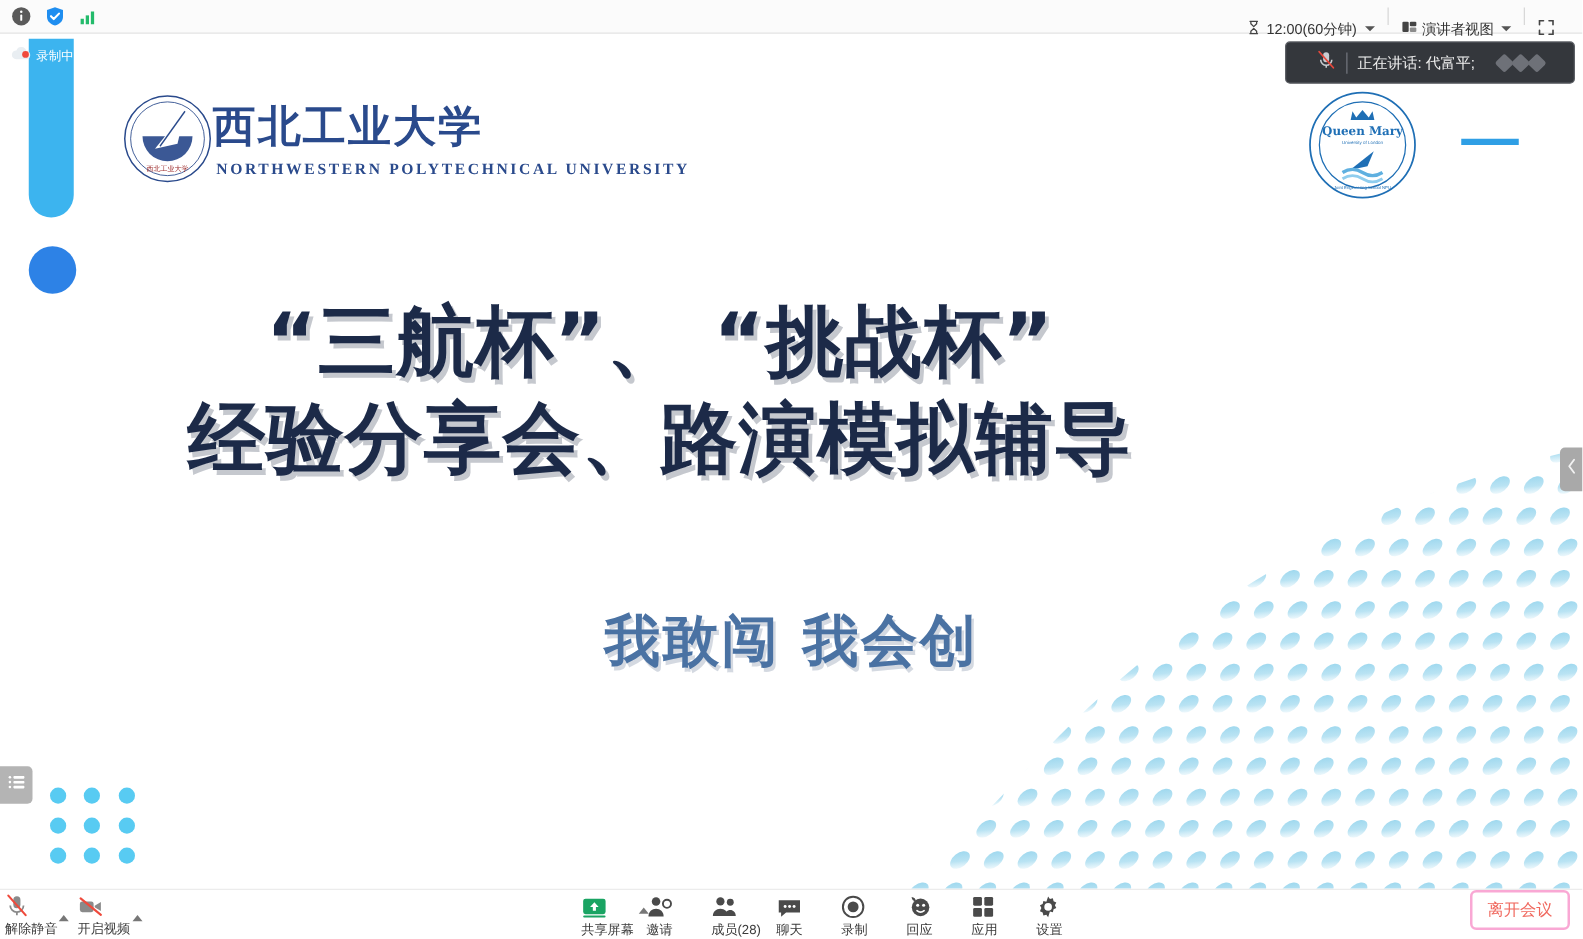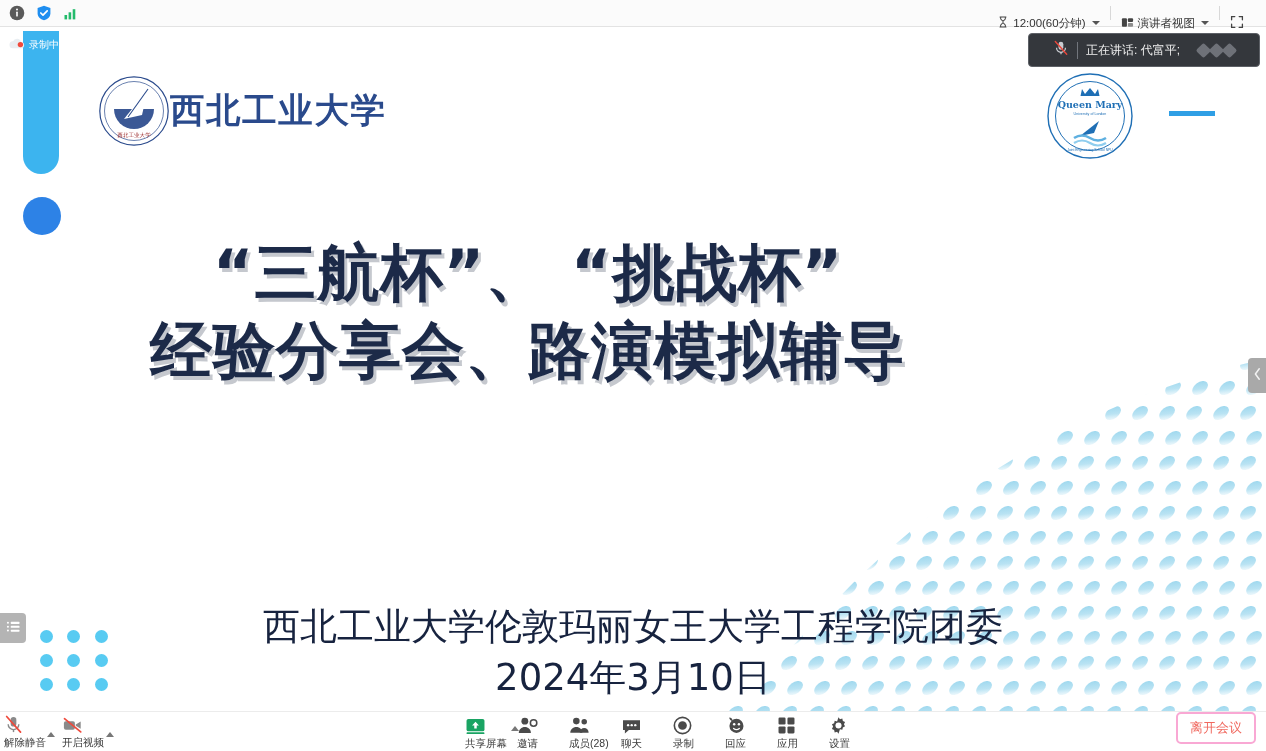--- a/index.html
+++ b/index.html
@@ -697,40 +697,40 @@
       <circle cx="36" cy="36" r="29.5" fill="#fff" stroke="#2a4a8c" stroke-width=".7"></circle>
       <path d="M16 34 a20 20 0 0 0 40 0 z" fill="#2a4a8c" opacity=".92"></path>
       <path d="M50 14 L26 44 L44 40 Z" fill="#ffffff"></path>
       <path d="M50 14 L30 42" stroke="#2a4a8c" stroke-width="1.1" fill="none"></path>
       <text x="36" y="62" font-size="5.6" fill="#9c2a2a" text-anchor="middle" font-family="Liberation Serif, serif">西北工业大学</text>
     </svg>
     <div id="npu-words">
       <svg id="npu-cn" viewBox="0 0 300 46" width="258" height="46">
         <text x="0" y="36" font-size="40" font-weight="700" fill="#2a4a8c" font-family="DejaVu Serif, Liberation Serif, serif" letter-spacing="2">西北工业大学</text>
       </svg>
+      <div id="npu-en">NORTHWESTERN POLYTECHNICAL UNIVERSITY</div>
     </div>
   </div>
 
   <svg id="qm-logo" viewBox="0 0 88 88">
     <circle cx="44" cy="44" r="42" fill="#fff" stroke="#1f6fb5" stroke-width="1.4"></circle>
     <circle cx="44" cy="44" r="34.5" fill="#fff" stroke="#1f6fb5" stroke-width="1"></circle>
     <path d="M36 17 l3 5 5-6 5 6 3-5 1.5 7h-19z" fill="#1f6fb5"></path>
     <text x="44" y="36" font-size="9.5" fill="#1f6fb5" text-anchor="middle" font-weight="700" font-family="DejaVu Serif, serif">Queen Mary</text>
     <text x="44" y="43" font-size="3.6" fill="#1f6fb5" text-anchor="middle" font-family="Liberation Sans, sans-serif">University of London</text>
     <path d="M53 49 L34 64 L48 61 Z" fill="#1f6fb5"></path>
     <path d="M28 66 q8-5 16 0 t16 0" stroke="#5fb0e0" stroke-width="2.6" fill="none"></path>
     <path d="M28 71 q8-5 16 0 t16 0" stroke="#8fcdee" stroke-width="2.2" fill="none"></path>
     <text x="44" y="79" font-size="3.4" fill="#1f6fb5" text-anchor="middle" font-family="Liberation Sans, sans-serif">Joint Engineering School NPU</text>
   </svg>
   <div id="qm-rule"></div>
 
   <div id="slide-title">“三航杯”、 “挑战杯”
 经验分享会、路演模拟辅导</div>
-  <div id="slide-org">西北工业大学伦敦玛丽女王大学工程学院团委
-2024年3月10日</div>
+  <div id="slide-slogan">我敢闯 我会创</div>
 
   <div id="dot-grid">
     <span class="grid-dot"></span>
     <span class="grid-dot"></span>
     <span class="grid-dot"></span>
     <span class="grid-dot"></span>
     <span class="grid-dot"></span>
     <span class="grid-dot"></span>
     <span class="grid-dot"></span>
     <span class="grid-dot"></span>

